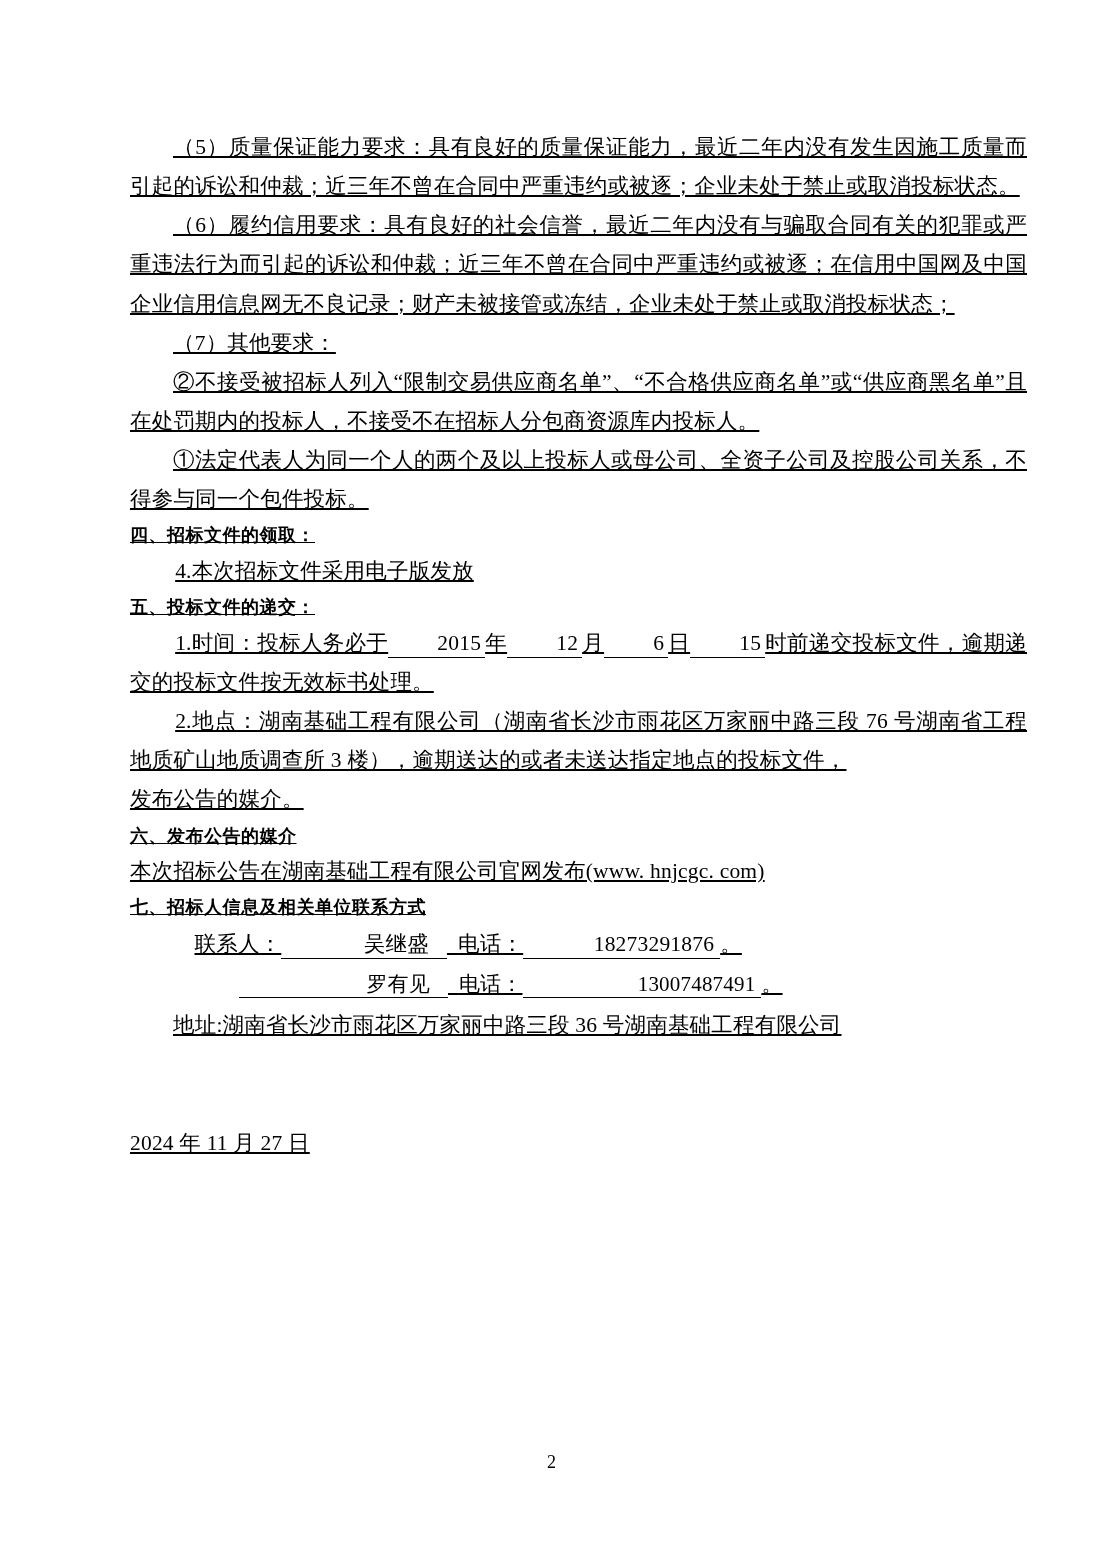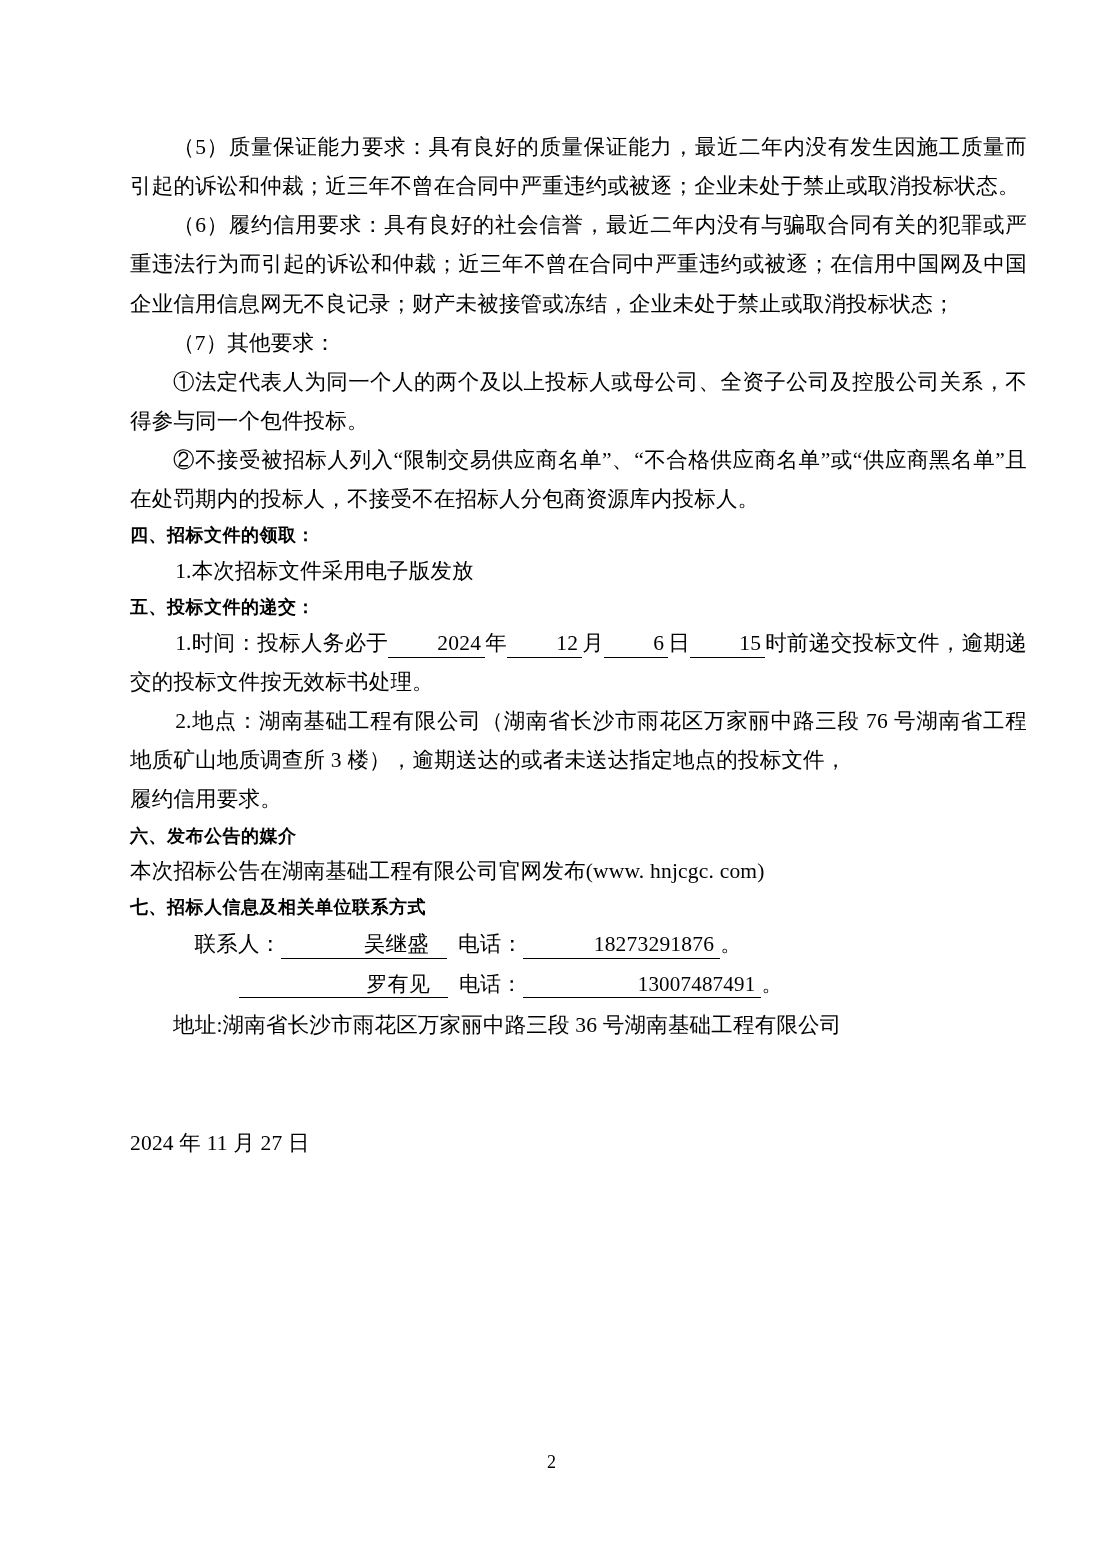--- a/index.html
+++ b/index.html
@@ -13,20 +13,21 @@
     font-family: "Liberation Serif", "DejaVu Serif", serif;
     color: #000000;
     position: relative;
   }
   .page {
     width: 1103px;
     min-height: 1559px;
     box-sizing: border-box;
     padding: 128px 76px 40px 130px;
     position: relative;
+    text-decoration: underline;
   }
   p {
     margin: 0;
     font-size: 21.5px;
     line-height: 1.82;
     text-align: justify;
     letter-spacing: 0.2px;
   }
   .indent {
     text-indent: 2em;
@@ -78,32 +79,32 @@
   .nowrap { white-space: nowrap; }
 </style>
 </head>
 <body>
 
 <div class="page">
 
   <p class="indent">（5）质量保证能力要求：具有良好的质量保证能力，最近二年内没有发生因施工质量而引起的诉讼和仲裁；近三年不曾在合同中严重违约或被逐；企业未处于禁止或取消投标状态。</p>
   <p class="indent">（6）履约信用要求：具有良好的社会信誉，最近二年内没有与骗取合同有关的犯罪或严重违法行为而引起的诉讼和仲裁；近三年不曾在合同中严重违约或被逐；在信用中国网及中国企业信用信息网无不良记录；财产未被接管或冻结，企业未处于禁止或取消投标状态；</p>
   <p class="indent">（7）其他要求：</p>
+  <p class="indent">②不接受被招标人列入“限制交易供应商名单”、“不合格供应商名单”或“供应商黑名单”且在处罚期内的投标人，不接受不在招标人分包商资源库内投标人。</p>
   <p class="indent">①法定代表人为同一个人的两个及以上投标人或母公司、全资子公司及控股公司关系，不得参与同一个包件投标。</p>
-  <p class="indent">②不接受被招标人列入“限制交易供应商名单”、“不合格供应商名单”或“供应商黑名单”且在处罚期内的投标人，不接受不在招标人分包商资源库内投标人。</p>
 
   <p class="heading">四、招标文件的领取：</p>
-  <p class="sub-indent">1.本次招标文件采用电子版发放</p>
+  <p class="sub-indent">4.本次招标文件采用电子版发放</p>
 
   <p class="heading">五、投标文件的递交：</p>
   <p class="sub-indent">
-    <span>1.时间：投标人务必于</span><span class="uline-sp nowrap">2024</span><span>年</span><span class="uline-sp nowrap">12</span><span>月</span><span class="uline-sp nowrap">6</span><span>日</span><span class="uline-sp nowrap">15</span><span>时前递交投标文件，逾期递交的投标文件按无效标书处理。</span>
+    <span>1.时间：投标人务必于</span><span class="uline-sp nowrap">2015</span><span>年</span><span class="uline-sp nowrap">12</span><span>月</span><span class="uline-sp nowrap">6</span><span>日</span><span class="uline-sp nowrap">15</span><span>时前递交投标文件，逾期递交的投标文件按无效标书处理。</span>
   </p>
   <p class="sub-indent">2.地点：湖南基础工程有限公司（湖南省长沙市雨花区万家丽中路三段 76 号湖南省工程地质矿山地质调查所 3 楼），逾期送达的或者未送达指定地点的投标文件，</p>
-  <p>履约信用要求。</p>
+  <p>发布公告的媒介。</p>
 
   <p class="heading">六、发布公告的媒介</p>
   <p>本次招标公告在湖南基础工程有限公司官网发布(www. hnjcgc. com)</p>
 
   <p class="heading">七、招标人信息及相关单位联系方式</p>
   <p class="contact-line">
     <span>联系人：</span><span class="uline-sp nowrap" style="padding:0 18px;">吴继盛</span>&nbsp;&nbsp;<span>电话：</span><span class="uline-sp nowrap" style="padding:0 6px;">18273291876</span><span>。</span>
   </p>
   <p class="contact-line2">
     <span class="uline-sp nowrap" style="padding:0 18px;">罗有见</span>&nbsp;&nbsp;<span>电话：</span><span class="uline-sp nowrap" style="padding:0 6px;">13007487491</span><span>。</span>

